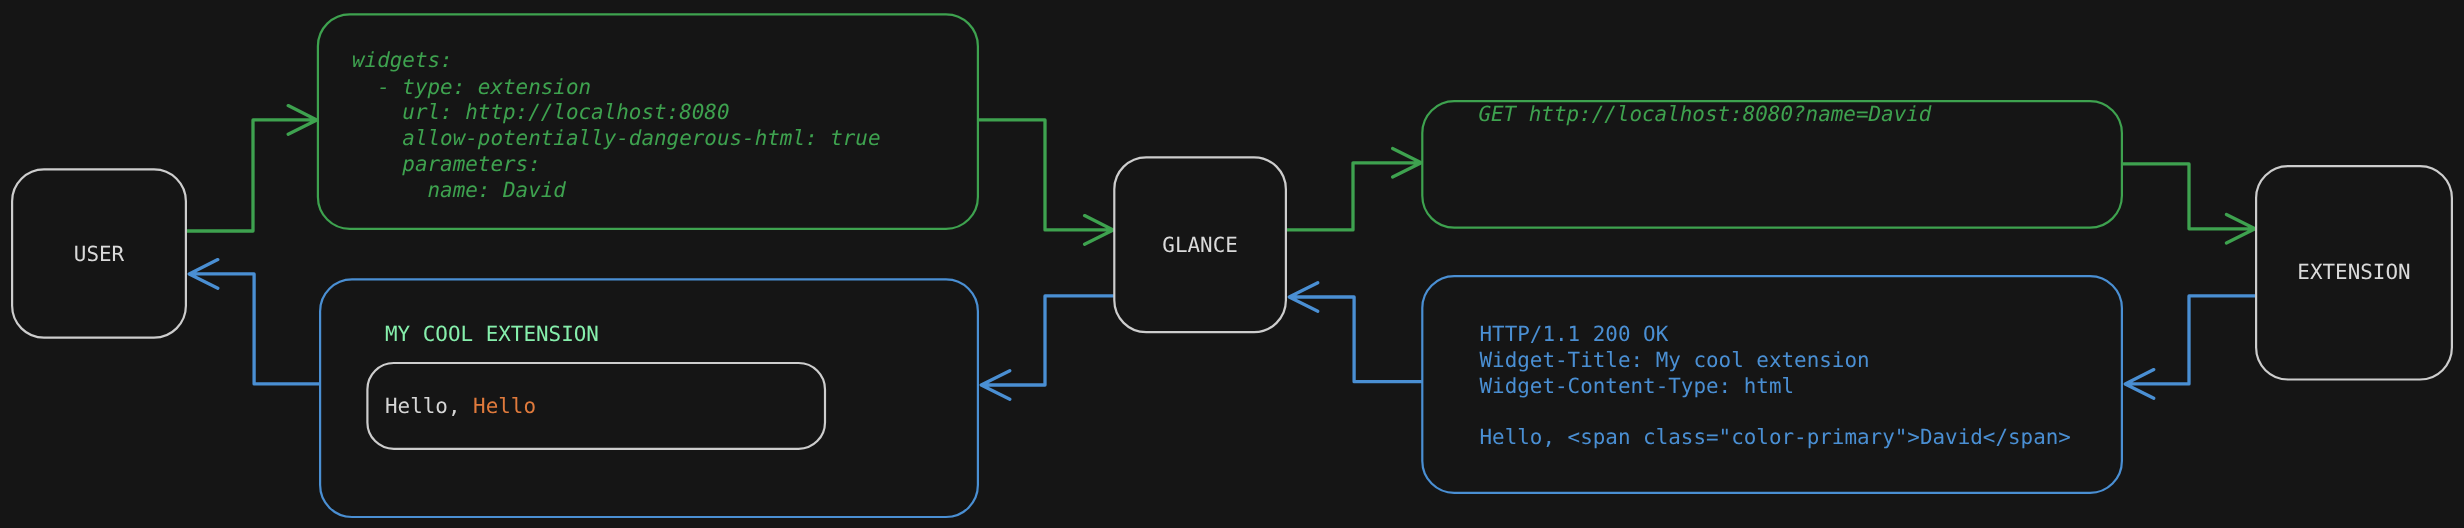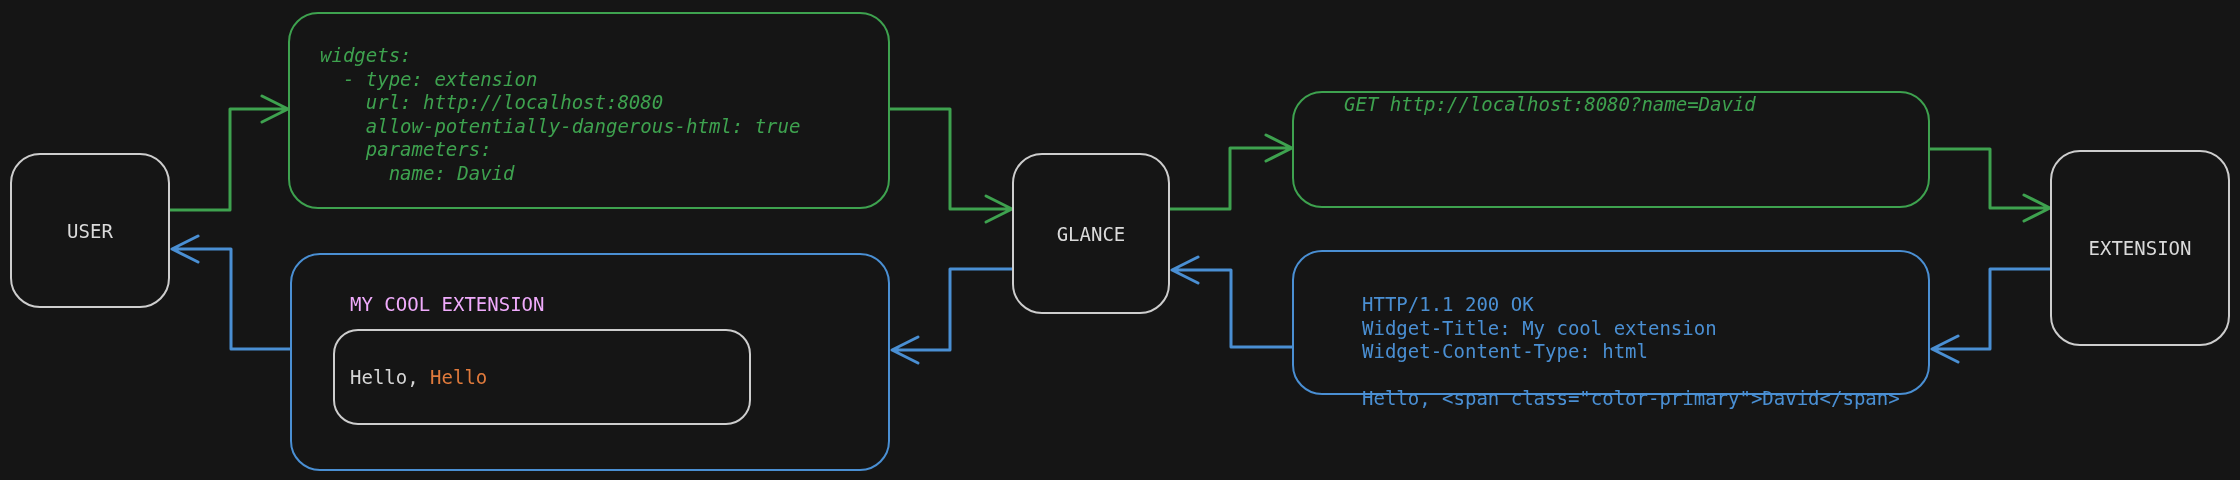--- a/index.html
+++ b/index.html
@@ -67,47 +67,47 @@
     display: flex;
     align-items: flex-start;
   }
   #request-box .code { padding-left: 50px; }
 
   #widget-title {
     position: absolute;
     left: 58px;
     top: 38px;
     white-space: pre;
-    color: #f0abfc;
+    color: #86efac;
   }
   #widget-frame {
     position: absolute;
     box-sizing: border-box;
     left: 41px;
     top: 74px;
     width: 418px;
-    height: 96px;
+    height: 80px;
     border: 2px solid #cdcdcd;
     border-radius: 25px;
     background: #151515;
     display: flex;
     align-items: center;
     padding-left: 15px;
     color: #d6d6d6;
   }
   .name-highlight { color: #e07a3c; }
 
   
   #user-node      { left: 10px;   top: 153px; width: 160px; height: 155px; }
-  #glance-node    { left: 1012px; top: 153px; width: 158px; height: 161px; text-align: right; }
+  #glance-node    { left: 1012px; top: 142px; width: 158px; height: 161px; text-align: right; }
   #extension-node { left: 2050px; top: 150px; width: 180px; height: 196px; }
   #config-box     { left: 288px;  top: 12px;  width: 602px; height: 197px; }
   #widget-box     { left: 290px;  top: 253px; width: 600px; height: 218px; }
   #request-box    { left: 1292px; top: 91px;  width: 638px; height: 117px; }
-  #response-box   { left: 1292px; top: 250px; width: 638px; height: 145px; padding-left: 17px; }
+  #response-box   { left: 1292px; top: 250px; width: 638px; height: 199px; }
 </style>
 </head>
 <body>
 
 <div id="canvas">
 
   <svg id="wires" viewBox="0 0 2240 480" xmlns="http://www.w3.org/2000/svg">
 
     <path class="wire green" d="M170,210 H230 V109 H288 M262,96 L288,109 L262,122"></path>
     <path class="wire green" d="M890,109 H950 V209 H1010 M986,196 L1012,209 L986,222"></path>

